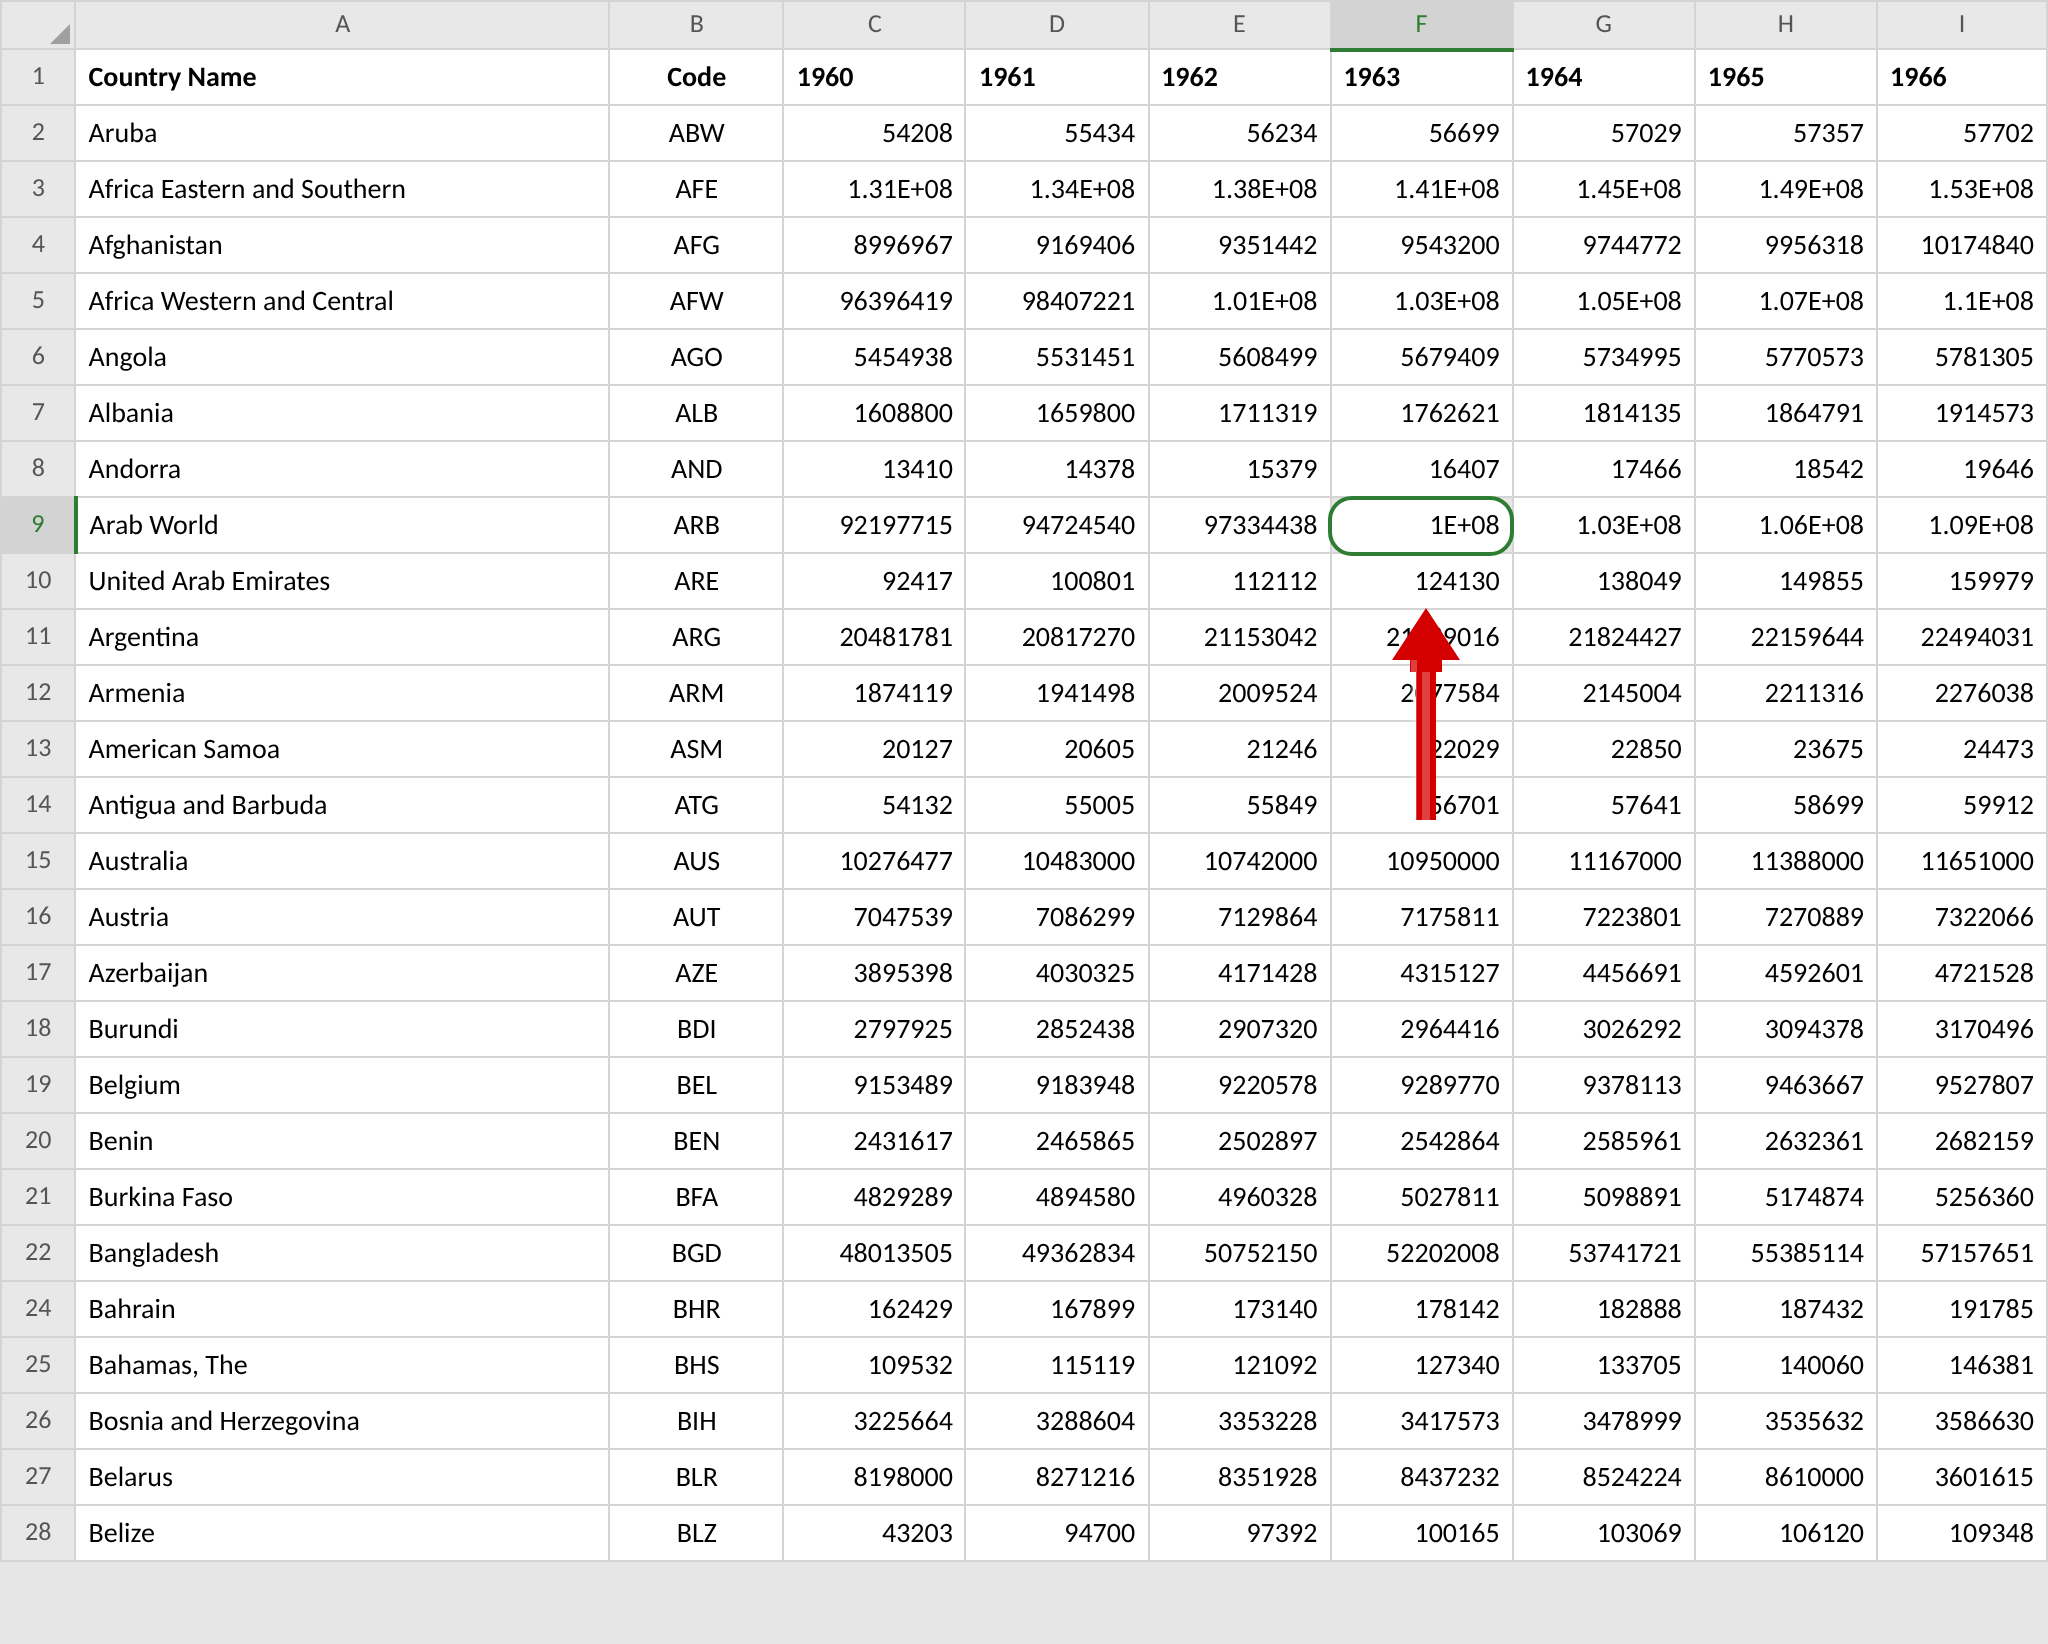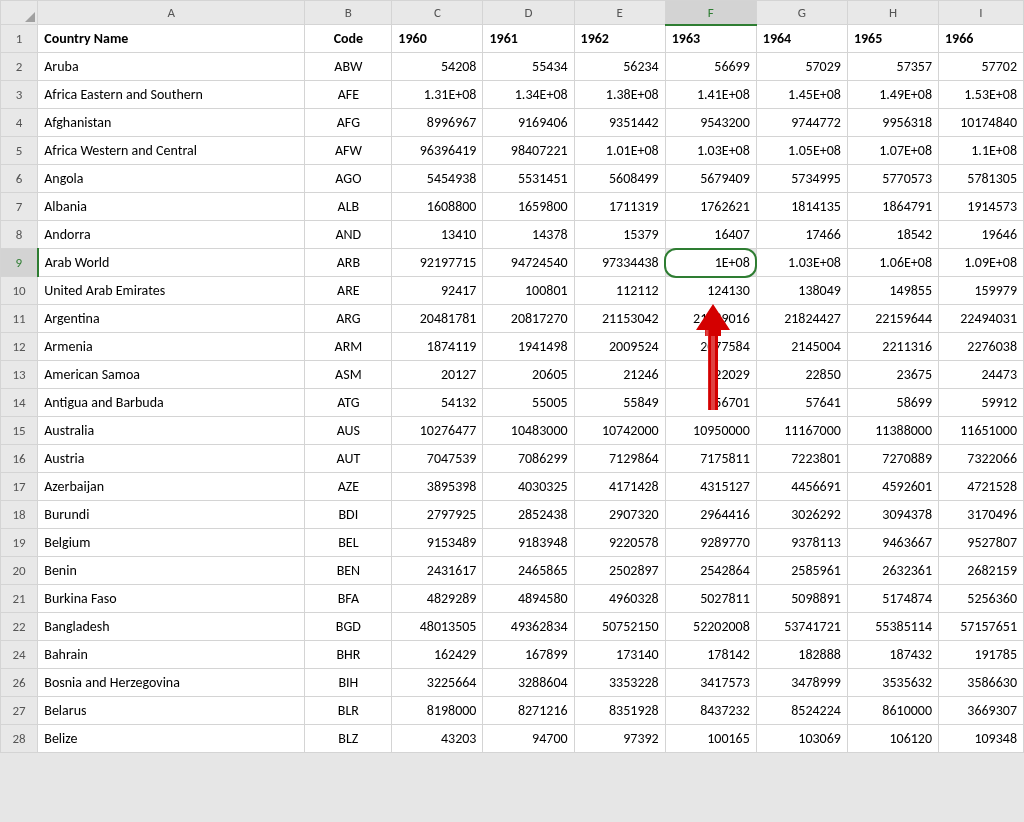--- a/index.html
+++ b/index.html
@@ -399,20 +399,32 @@
         <td class="colB">BHR</td>
         <td class="num">162429</td>
         <td class="num">167899</td>
         <td class="num">173140</td>
         <td class="num">178142</td>
         <td class="num">182888</td>
         <td class="num">187432</td>
         <td class="num">191785</td>
       </tr>
       <tr>
+        <th class="rowhdr">25</th>
+        <td class="colA">Bahamas, The</td>
+        <td class="colB">BHS</td>
+        <td class="num">109532</td>
+        <td class="num">115119</td>
+        <td class="num">121092</td>
+        <td class="num">127340</td>
+        <td class="num">133705</td>
+        <td class="num">140060</td>
+        <td class="num">146381</td>
+      </tr>
+      <tr>
         <th class="rowhdr">26</th>
         <td class="colA">Bosnia and Herzegovina</td>
         <td class="colB">BIH</td>
         <td class="num">3225664</td>
         <td class="num">3288604</td>
         <td class="num">3353228</td>
         <td class="num">3417573</td>
         <td class="num">3478999</td>
         <td class="num">3535632</td>
         <td class="num">3586630</td>
@@ -420,21 +432,21 @@
       <tr>
         <th class="rowhdr">27</th>
         <td class="colA">Belarus</td>
         <td class="colB">BLR</td>
         <td class="num">8198000</td>
         <td class="num">8271216</td>
         <td class="num">8351928</td>
         <td class="num">8437232</td>
         <td class="num">8524224</td>
         <td class="num">8610000</td>
-        <td class="num">3669307</td>
+        <td class="num">3601615</td>
       </tr>
       <tr>
         <th class="rowhdr">28</th>
         <td class="colA">Belize</td>
         <td class="colB">BLZ</td>
         <td class="num">43203</td>
         <td class="num">94700</td>
         <td class="num">97392</td>
         <td class="num">100165</td>
         <td class="num">103069</td>

